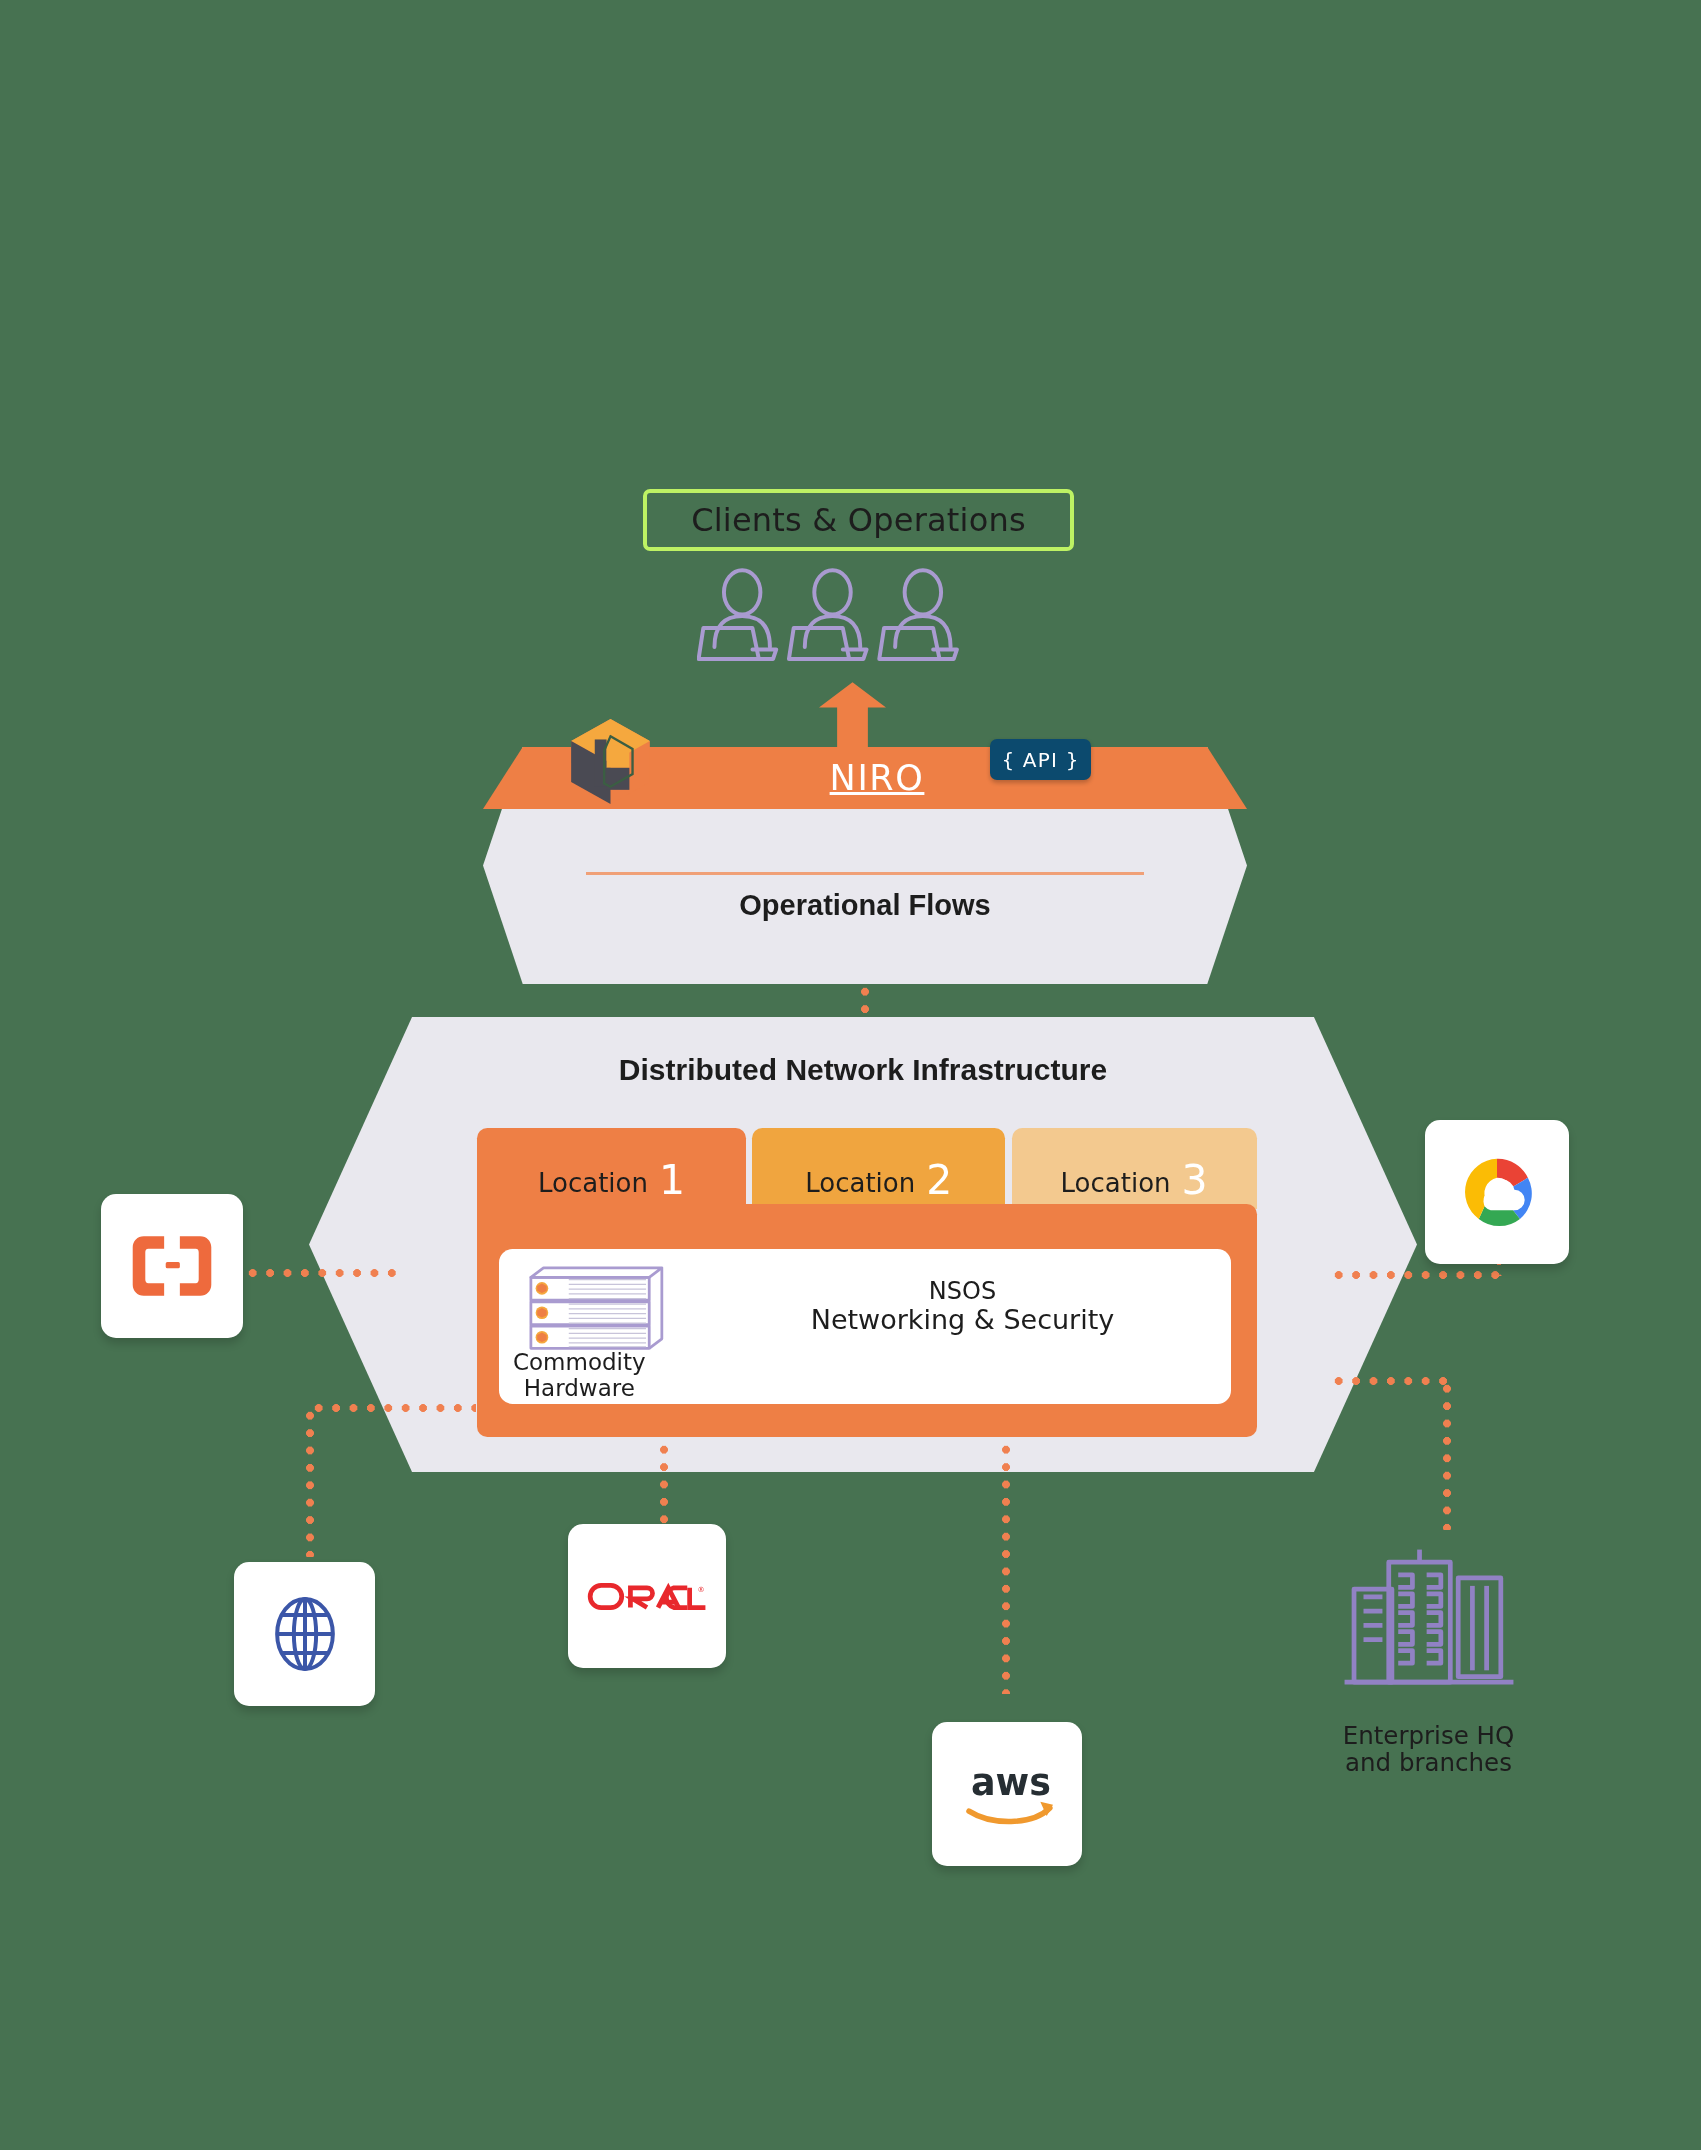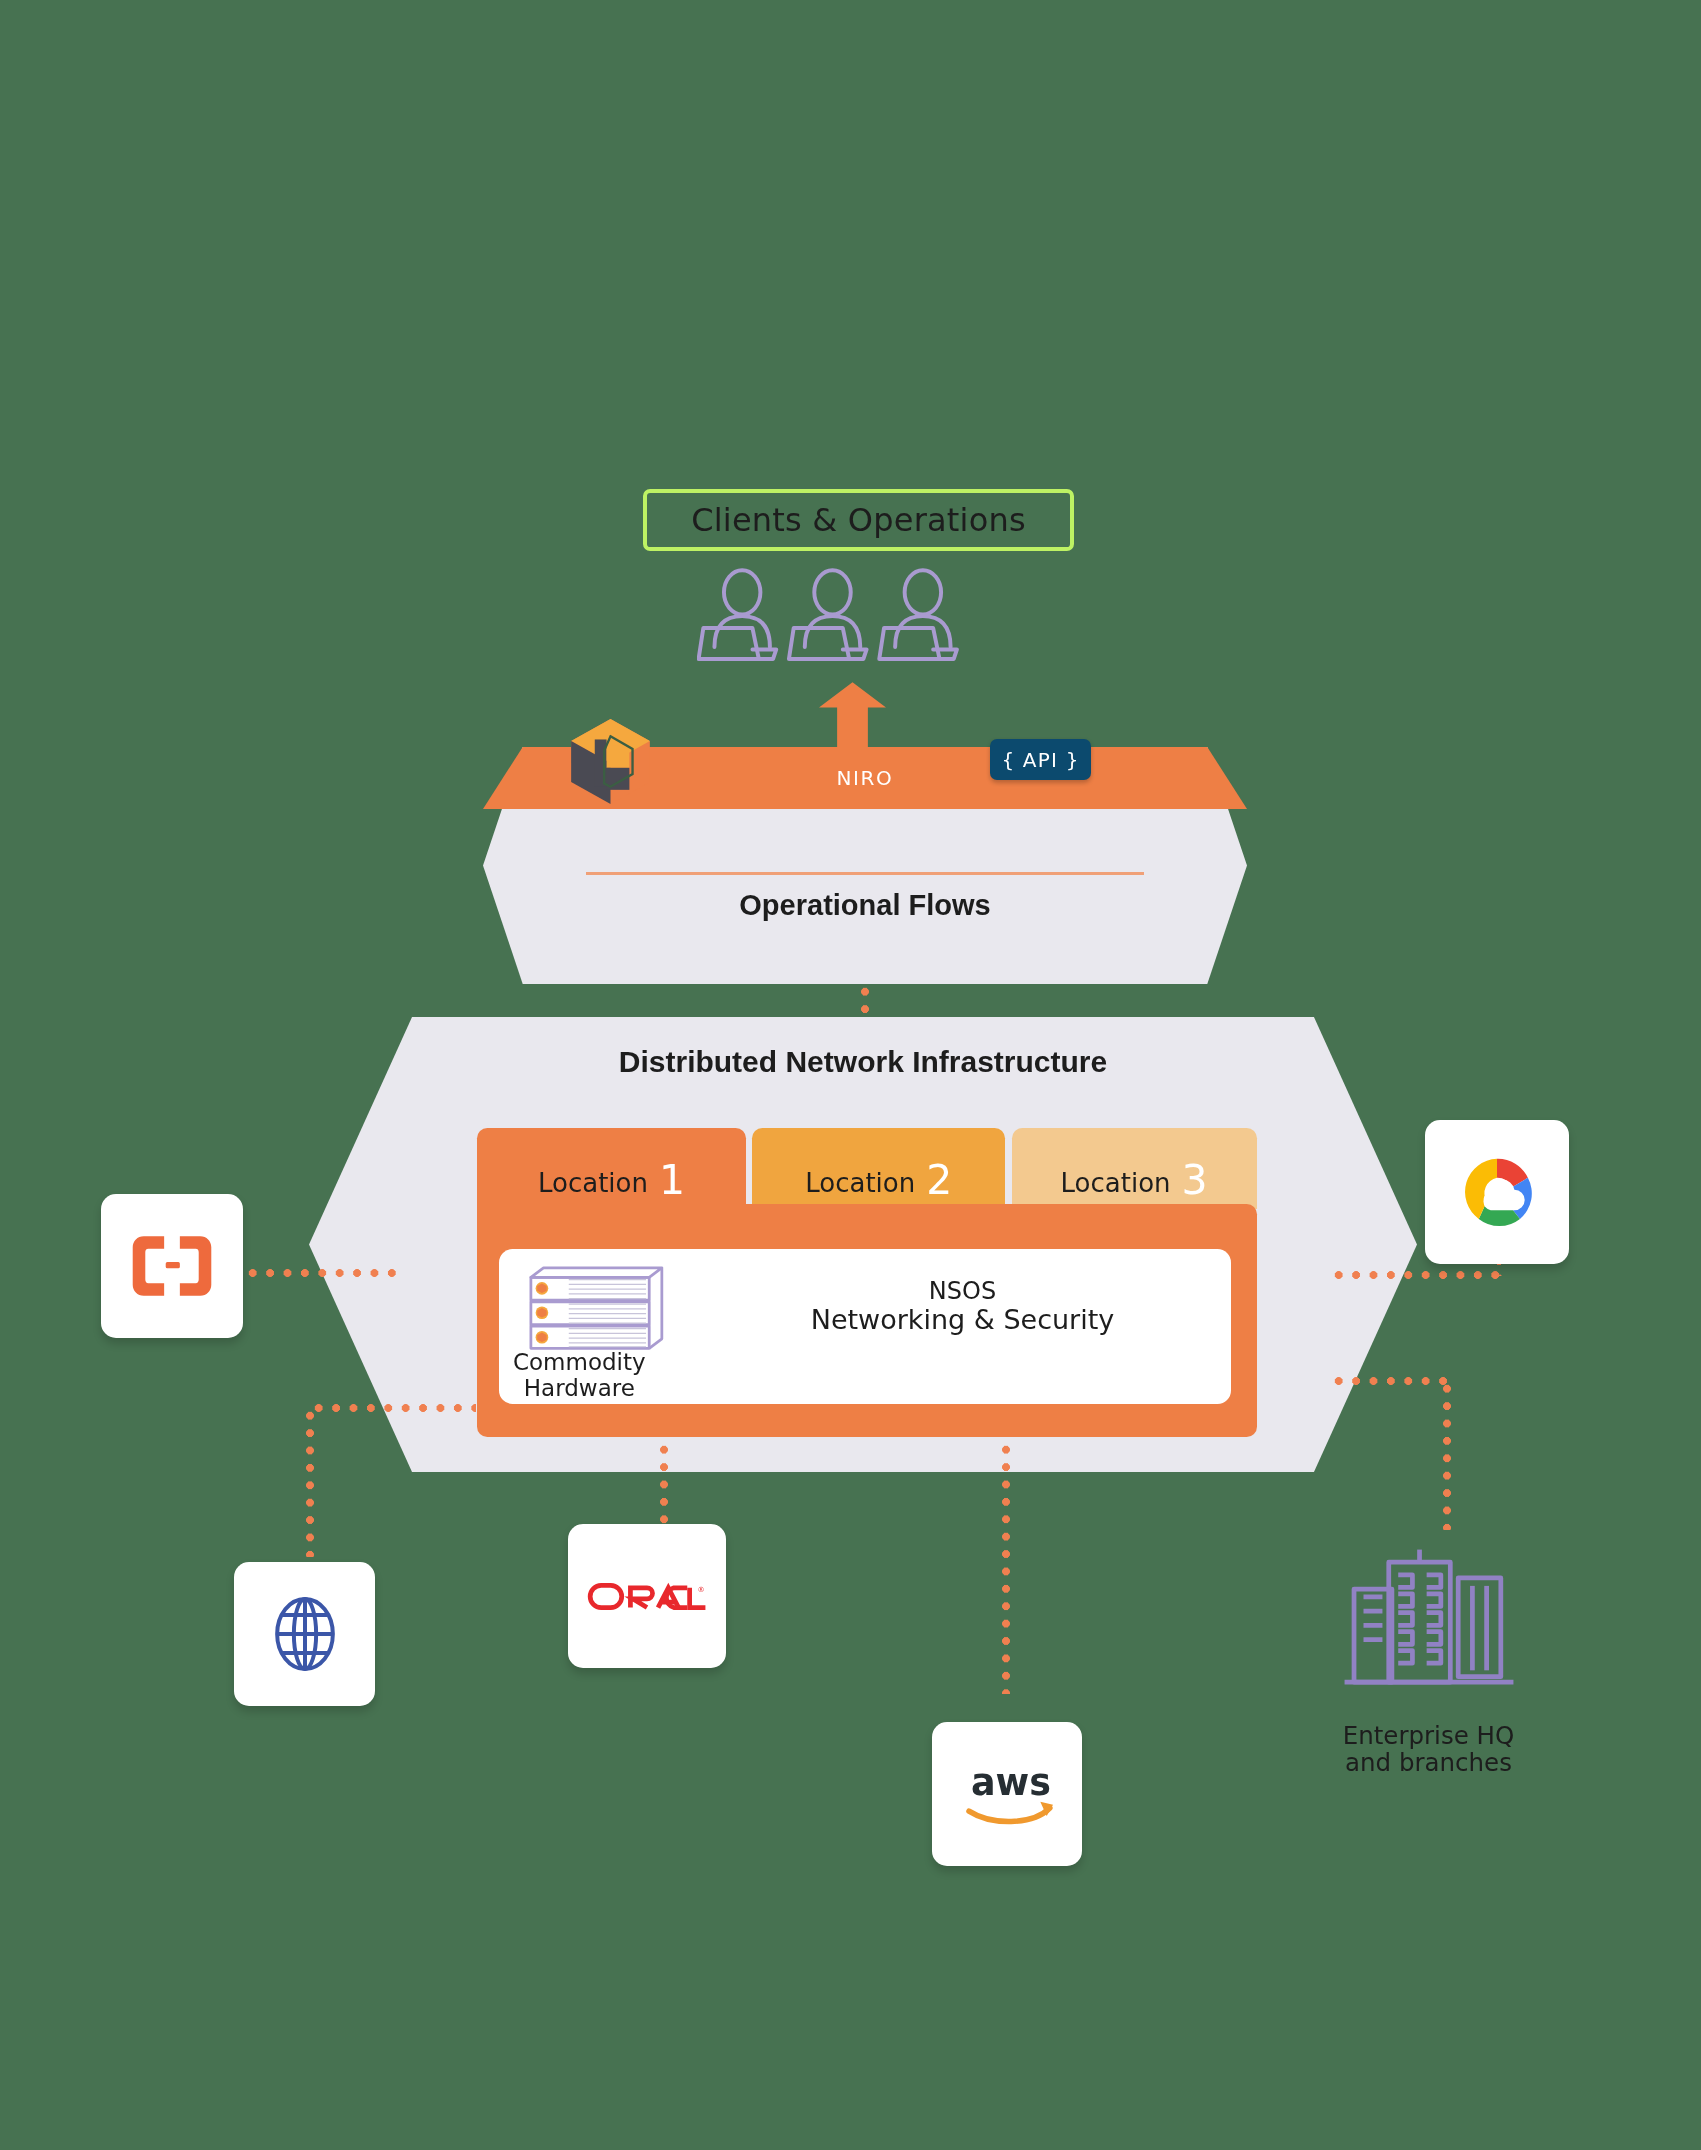--- a/index.html
+++ b/index.html
@@ -41,24 +41,25 @@
     background:#E9E8EE;
     clip-path:polygon(5.2% 0%, 94.8% 0%, 100% 50%, 94.8% 100%, 5.2% 100%, 0% 50%);
     filter:drop-shadow(0 3.2px 4.7px rgba(0,0,0,.13));
   }
   #tenant-hex .orangeband{
     position:absolute;left:0;top:0;width:100%;height:62px;
     background:#EE7F45;
     clip-path:polygon(5.2% 0%, 94.8% 0%, 100% 100%, 0% 100%);
   }
   #niro-label{
-    left:0;top:0;width:100%;height:62px;
+    left:12px;top:0;width:100%;height:62px;
     display:flex;align-items:center;justify-content:center;
-    font-size:20px;color:#fff;letter-spacing:1.6px;
+    font-size:35px;color:#fff;letter-spacing:1.6px;
     font-family:"DejaVu Sans", sans-serif;
+    text-decoration:underline;
   }
   #niro-cube{left:85px;top:-30px;width:85px;height:89px;}
   #api-badge{
     left:507px;top:-8px;width:101px;height:41px;
     background:#0c4a6e;border-radius:7.1px;
     display:flex;align-items:center;justify-content:center;
     color:#fff;font-size:20px;letter-spacing:1.2px;
     font-family:"DejaVu Sans", sans-serif;
     box-shadow:0 2.4px 4px rgba(0,0,0,.22);
   }
@@ -90,21 +91,21 @@
   #dni-hex{
     left:309px;top:1017px;width:1108px;height:455px;
   }
   #dni-hex .body{
     position:absolute;inset:0;
     background:#E9E8EE;
     clip-path:polygon(9.3% 0%, 90.7% 0%, 100% 50%, 90.7% 100%, 9.3% 100%, 0% 50%);
     filter:drop-shadow(0 3.2px 5.5px rgba(0,0,0,.13));
   }
   #dni-title{
-    left:0;top:28px;width:100%;text-align:center;
+    left:0;top:36px;width:100%;text-align:center;
     font-size:30px;font-weight:bold;color:#1d1d1d;
   }
 
   
   #loc-wrap{left:168px;top:111px;width:780px;height:397px;text-decoration:underline;}
   #loc-tabs{position:absolute;left:0;top:0;width:100%;height:81px;display:flex;}
   .loc-tab{
     height:81px;border-radius:10.3px 10.3px 0 0;
     display:flex;align-items:flex-end;justify-content:center;
     padding-bottom:11px;box-sizing:border-box;gap:11px;

